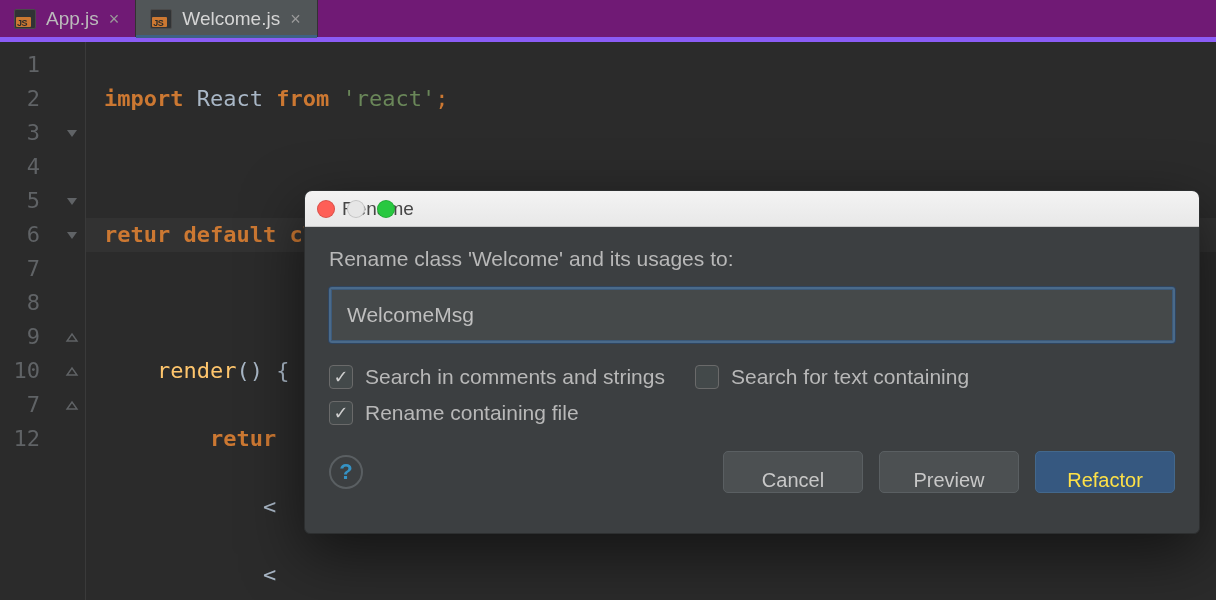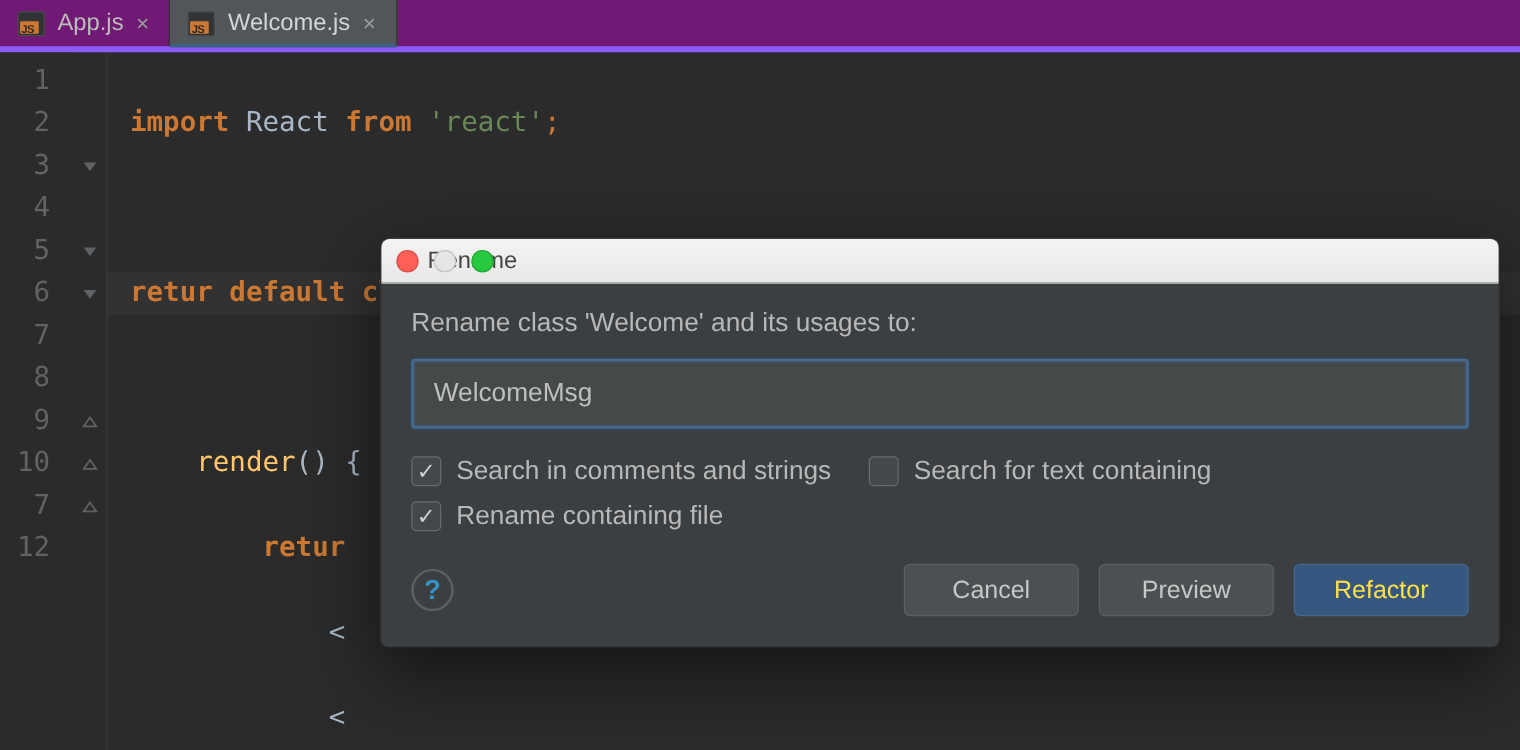--- a/index.html
+++ b/index.html
@@ -149,21 +149,21 @@
   }
   .dot { width:18px; height:18px; border-radius:50%; box-shadow: inset 0 0 0 1px rgba(0,0,0,0.15); }
   .dot.red { background:#fe5f57; }
   .dot.yel { background:#e6e6e6; }
   .dot.grn { background:#28c840; }
   .dlg-title-text {
     flex:1; text-align:left;
     font-size:19px; color:#464646;padding-left:37px;
   }
   .dlg-body {
-    padding: 20px 24px 24px 24px;
+    padding: 20px 24px 40px 24px;
     color:#bbbbbb;
     font-size:20px;
   }
   .dlg-label { margin-bottom: 16px; color:#b8b8b8; font-size:21px;}
   .dlg-input {
     width: 100%;
     height: 56px;
     background:#45494a;
     border:2px solid #4a6a8a;
     border-radius:3px;
@@ -214,21 +214,21 @@
   .btn {
     min-width: 140px;
     height: 42px;
     padding: 0 28px;
     border:1px solid #5a5f62;
     border-radius:5px;
     background:#4c5052;
     color:#c8c8c8;
     font-size:20px;
     cursor:pointer;
-    display:flex; align-items:center; justify-content:center;
+    display:flex; align-items:flex-end; justify-content:center;
   }
   .btn.primary {
     background:#365880;
     border-color:#43688c;
     color:#fde047;
   }
 </style>
 </head>
 <body>
 

